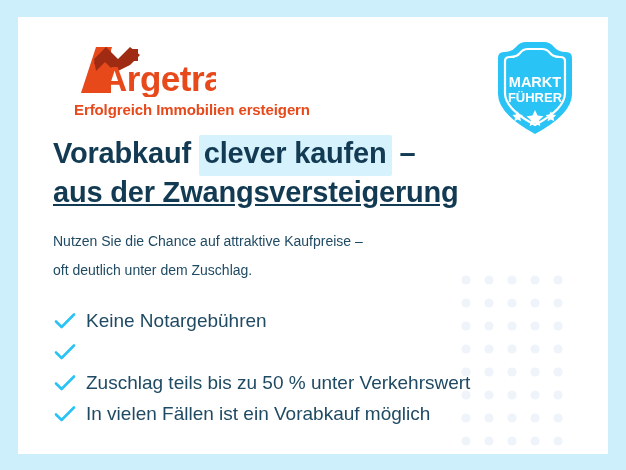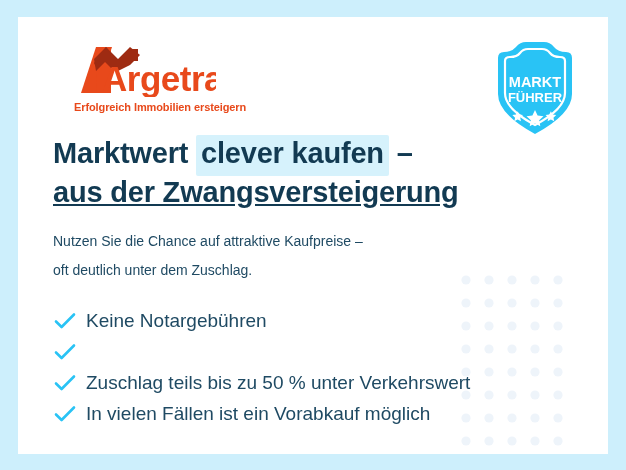--- a/index.html
+++ b/index.html
@@ -45,21 +45,21 @@
     position: absolute;
     left: 0;
     top: 0;
     width: 160px;
     height: 56px;
   }
   #logo-tagline {
     position: absolute;
     left: 18px;
     top: 60px;
-    font-size: 11px;
+    font-size: 15px;
     font-weight: bold;
     color: #e8491b;
     letter-spacing: -0.1px;
     white-space: nowrap;
   }
 
   
   #badge {
     position: absolute;
     right: 30px;
@@ -217,21 +217,21 @@
           <circle cx="100" cy="144" r="4.6" fill="#eef4fa"></circle>
           <circle cx="8" cy="167" r="4.6" fill="#eef4fa"></circle>
           <circle cx="31" cy="167" r="4.6" fill="#eef4fa"></circle>
           <circle cx="54" cy="167" r="4.6" fill="#eef4fa"></circle>
           <circle cx="77" cy="167" r="4.6" fill="#eef4fa"></circle>
           <circle cx="100" cy="167" r="4.6" fill="#eef4fa"></circle>
         </svg>
     </div>
 
     <div id="headline">
-      <span>Marktwert </span><span class="hl">clever kaufen</span><span> –</span>
+      <span>Vorabkauf </span><span class="hl">clever kaufen</span><span> –</span>
       <span class="line2">aus der Zwangsversteigerung</span>
     </div>
 
     <div id="subhead">
       <div>Nutzen Sie die Chance auf attraktive Kaufpreise –</div>
       <div>oft deutlich unter dem Zuschlag.</div>
     </div>
 
     <div id="bullets">
       <div class="bullet">

